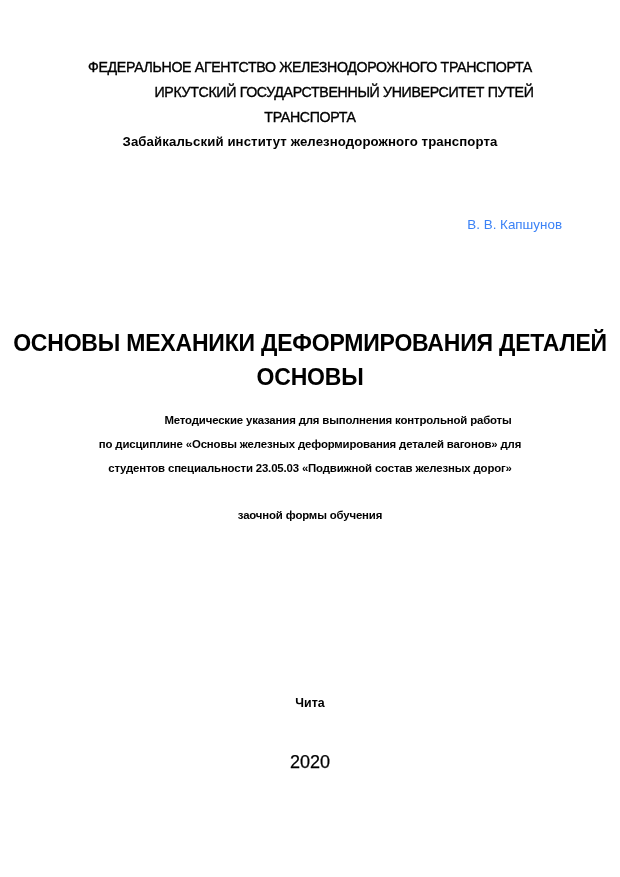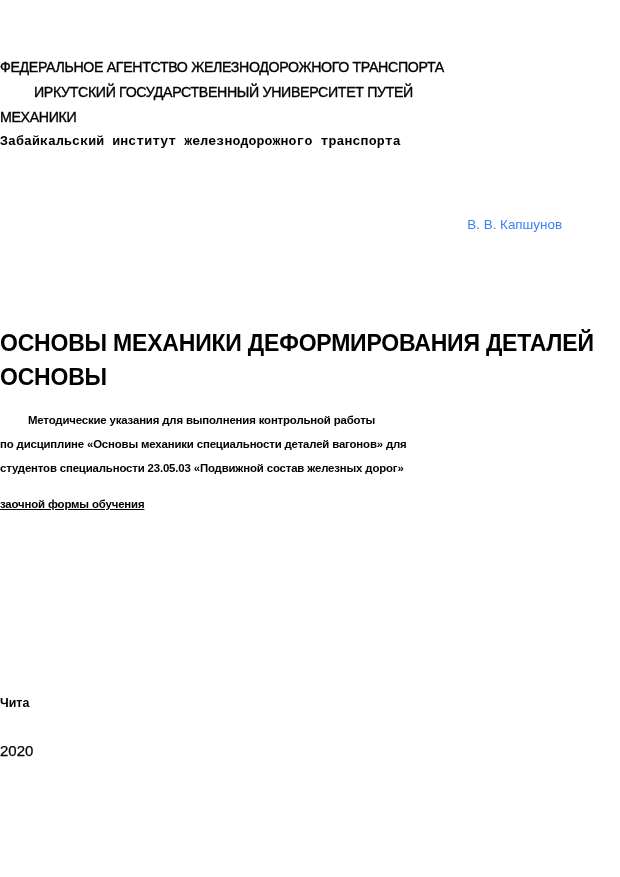--- a/index.html
+++ b/index.html
@@ -19,35 +19,34 @@
       position: absolute;
       left: 0; top: 0;
       width: 620px;
       height: 877px;
       background: #ffffff;
     }
     .line {
       position: absolute;
       left: 0;
       width: 620px;
-      text-align: left;
+      text-align: center;
       white-space: nowrap;
     }
     .org-line {
       font-size: 14.2px;
       font-weight: normal;
       letter-spacing: -0.35px;
       -webkit-text-stroke: 0.35px #000;
     }
     .org-line.sub {
       font-weight: bold;
       -webkit-text-stroke: 0;
       font-size: 13.2px;
       letter-spacing: 0.1px;
-      font-family: Liberation Mono, monospace;
     }
     .author {
       position: absolute;
       right: 58px;
       top: 217px;
       font-size: 13.4px;
       color: #3b82f6;
       white-space: nowrap;
     }
     .title-line {
@@ -58,41 +57,42 @@
     .desc-line {
       font-size: 11.4px;
       font-weight: bold;
       letter-spacing: -0.15px;
     }
     .city-line {
       font-size: 12.4px;
       font-weight: bold;
     }
     .year-line {
-      font-size: 15px;
+      font-size: 18px;
       font-weight: normal;
+      margin-top: 10px;
       -webkit-text-stroke: 0.25px #000;
     }
   </style>
 </head>
 <body>
 
 <div class="page">
 
   <div class="line org-line" style="top:59px;">ФЕДЕРАЛЬНОЕ АГЕНТСТВО ЖЕЛЕЗНОДОРОЖНОГО ТРАНСПОРТА</div>
   <div class="line org-line" style="top:84px;margin-left:34px;">ИРКУТСКИЙ ГОСУДАРСТВЕННЫЙ УНИВЕРСИТЕТ ПУТЕЙ</div>
-  <div class="line org-line" style="top:109px;">МЕХАНИКИ</div>
+  <div class="line org-line" style="top:109px;">ТРАНСПОРТА</div>
   <div class="line org-line sub" style="top:134px;">Забайкальский институт железнодорожного транспорта</div>
 
   <div class="author">В. В. Капшунов</div>
 
   <div class="line title-line" style="top:330px;">ОСНОВЫ МЕХАНИКИ ДЕФОРМИРОВАНИЯ ДЕТАЛЕЙ</div>
   <div class="line title-line" style="top:364px;">ОСНОВЫ</div>
 
   <div class="line desc-line" style="top:414px;margin-left:28px;">Методические указания для выполнения контрольной работы</div>
-  <div class="line desc-line" style="top:438px;">по дисциплине «Основы механики специальности деталей вагонов» для</div>
+  <div class="line desc-line" style="top:438px;">по дисциплине «Основы железных деформирования деталей вагонов» для</div>
   <div class="line desc-line" style="top:462px;">студентов специальности 23.05.03 «Подвижной состав железных дорог»</div>
-  <div class="line desc-line" style="top:498px;text-decoration:underline;">заочной формы обучения</div>
+  <div class="line desc-line" style="top:509px;">заочной формы обучения</div>
 
   <div class="line city-line" style="top:696px;">Чита</div>
   <div class="line year-line" style="top:742px;">2020</div>
 
 </div>
 
 </body></html>

